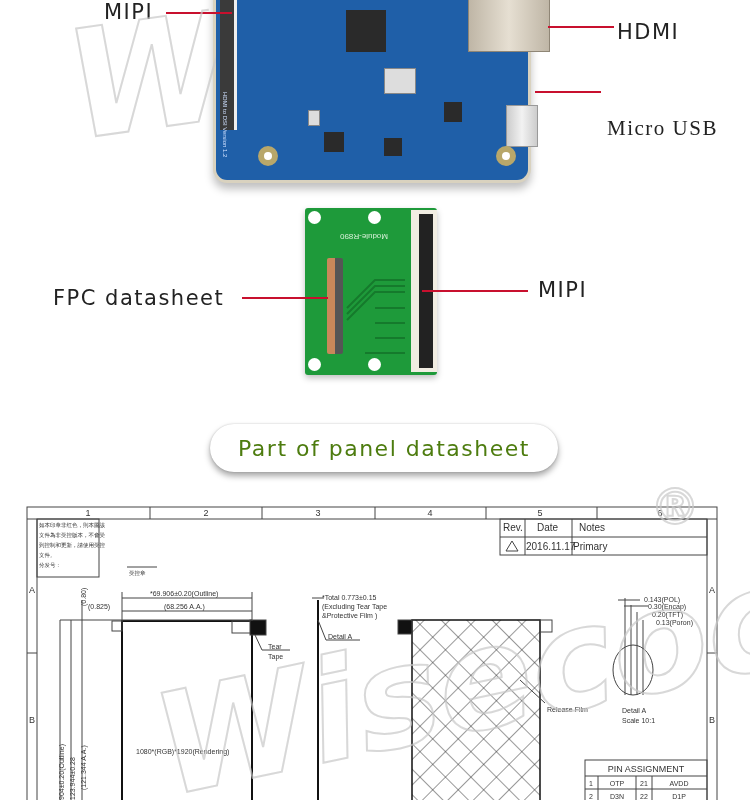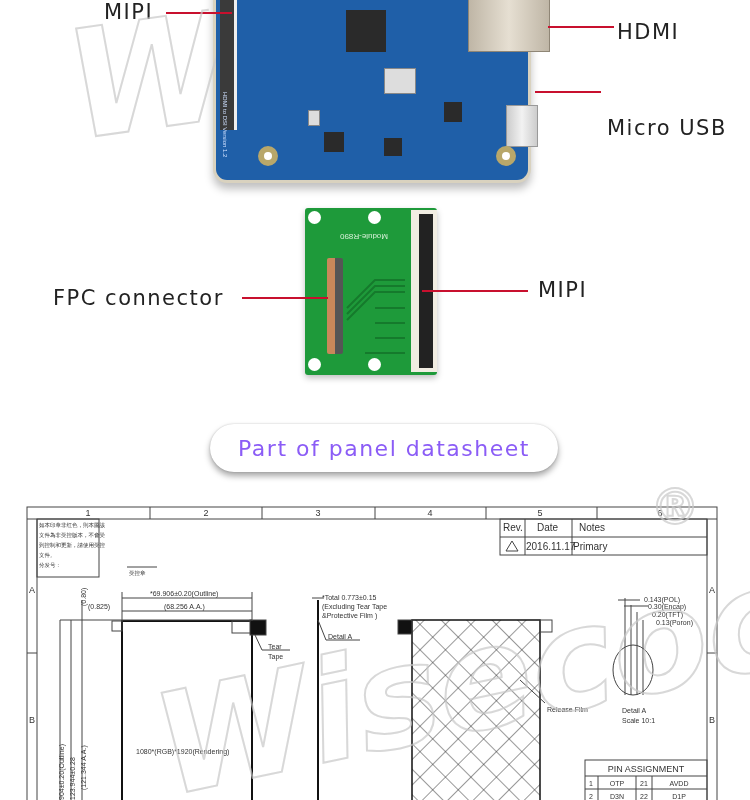--- a/index.html
+++ b/index.html
@@ -17,21 +17,21 @@
   .usb{position:absolute;left:290px;top:125px;width:30px;height:40px;background:linear-gradient(90deg,#ccc,#f2f2f2,#ccc);border:1px solid #999;}
   .fpc-board-conn{position:absolute;left:4px;top:0;width:14px;height:150px;background:#3a3a3a;border-right:3px solid #eee;}
   
   .pcb{position:absolute;left:305px;top:208px;width:132px;height:167px;background:#1e9a3a;border-radius:3px;box-shadow:0 3px 6px rgba(0,0,0,0.25);}
   .pcb .hole{position:absolute;width:13px;height:13px;border-radius:50%;background:#fff;}
   .pcb .fpc{position:absolute;left:22px;top:50px;width:16px;height:96px;background:linear-gradient(90deg,#c9885a 0 50%,#555 50% 100%);border-radius:2px;}
   .pcb .mipi{position:absolute;right:0;top:2px;width:26px;height:162px;background:#f1ede2;}
   .pcb .mipi::after{content:"";position:absolute;left:8px;top:4px;width:14px;height:154px;background:#222;}
   .pcb .silk{position:absolute;left:35px;top:24px;font-size:8px;color:#d8f0d8;transform:rotate(180deg);}
   
-  .pill{position:absolute;left:210px;top:424px;width:348px;height:48px;border-radius:24px;background:#fff;box-shadow:0 4px 6px rgba(0,0,0,0.35),0 0 2px rgba(0,0,0,0.2);display:flex;align-items:center;justify-content:center;font-family:"DejaVu Sans",sans-serif;font-size:22px;letter-spacing:1.5px;color:#8b5cf6;}
+  .pill{position:absolute;left:210px;top:424px;width:348px;height:48px;border-radius:24px;background:#fff;box-shadow:0 4px 6px rgba(0,0,0,0.35),0 0 2px rgba(0,0,0,0.2);display:flex;align-items:center;justify-content:center;font-family:"DejaVu Sans",sans-serif;font-size:22px;letter-spacing:1.5px;color:#4d7c0f;}
   
   .drawing{position:absolute;left:0;top:495px;width:750px;height:305px;}
   .dtext{font-family:"Liberation Sans",sans-serif;fill:#333;}
   .watermark{position:absolute;font-family:"DejaVu Sans",sans-serif;font-weight:bold;font-style:italic;color:transparent;-webkit-text-stroke:2px rgba(200,200,200,0.7);pointer-events:none;}
 </style>
 </head>
 <body>
 
 <div class="board">
   <div class="fpc-board-conn"></div>
@@ -48,21 +48,21 @@
   <span class="abs" style="left:12px;top:112px;font-size:6px;color:#cfe0ff;transform:rotate(90deg);transform-origin:left top;white-space:nowrap;">HDMI to DSI Version 1.2</span>
 </div>
 
 <span class="label" style="left:104px;top:0px;">MIPI</span>
 <div class="leader" style="left:166px;top:12px;width:66px;"></div>
 
 <span class="label" style="left:617px;top:14px;margin-top:6px;">HDMI</span>
 <div class="leader" style="left:548px;top:26px;width:66px;"></div>
 
 <div class="leader" style="left:535px;top:91px;width:66px;"></div>
-<span class="label" style="left:607px;top:116px;">Micro USB</span>
+<span class="label" style="left:607px;top:116px;font-family:Liberation Serif, serif;">Micro USB</span>
 
 <div class="pcb">
   <div class="hole" style="left:3px;top:3px;"></div>
   <div class="hole" style="left:63px;top:3px;"></div>
   <div class="hole" style="left:3px;top:150px;"></div>
   <div class="hole" style="left:63px;top:150px;"></div>
   <span class="silk">Module-R890</span>
   <div class="fpc"></div>
   <svg class="abs" style="left:40px;top:40px;" width="66" height="120">
     <g stroke="#157a2c" stroke-width="2" fill="none">
@@ -71,21 +71,21 @@
         <path d="M2 72 L30 44 L60 44"></path>
       <path d="M30 60 L60 60"></path>
         <path d="M30 75 L60 75"></path>
         <path d="M30 90 L60 90"></path>
         <path d="M20 105 L60 105"></path>
     </g>
   </svg>
   <div class="mipi"></div>
 </div>
 
-<span class="label" style="left:53px;top:286px;">FPC connector</span>
+<span class="label" style="left:53px;top:286px;">FPC datasheet</span>
 <div class="leader" style="left:242px;top:297px;width:86px;"></div>
 
 <div class="leader" style="left:422px;top:290px;width:106px;"></div>
 <span class="label" style="left:538px;top:278px;">MIPI</span>
 
 <div class="pill">
     <span>Part of panel datasheet</span>
   </div>
 
 <svg class="drawing" viewBox="0 495 750 305" width="750" height="305">

